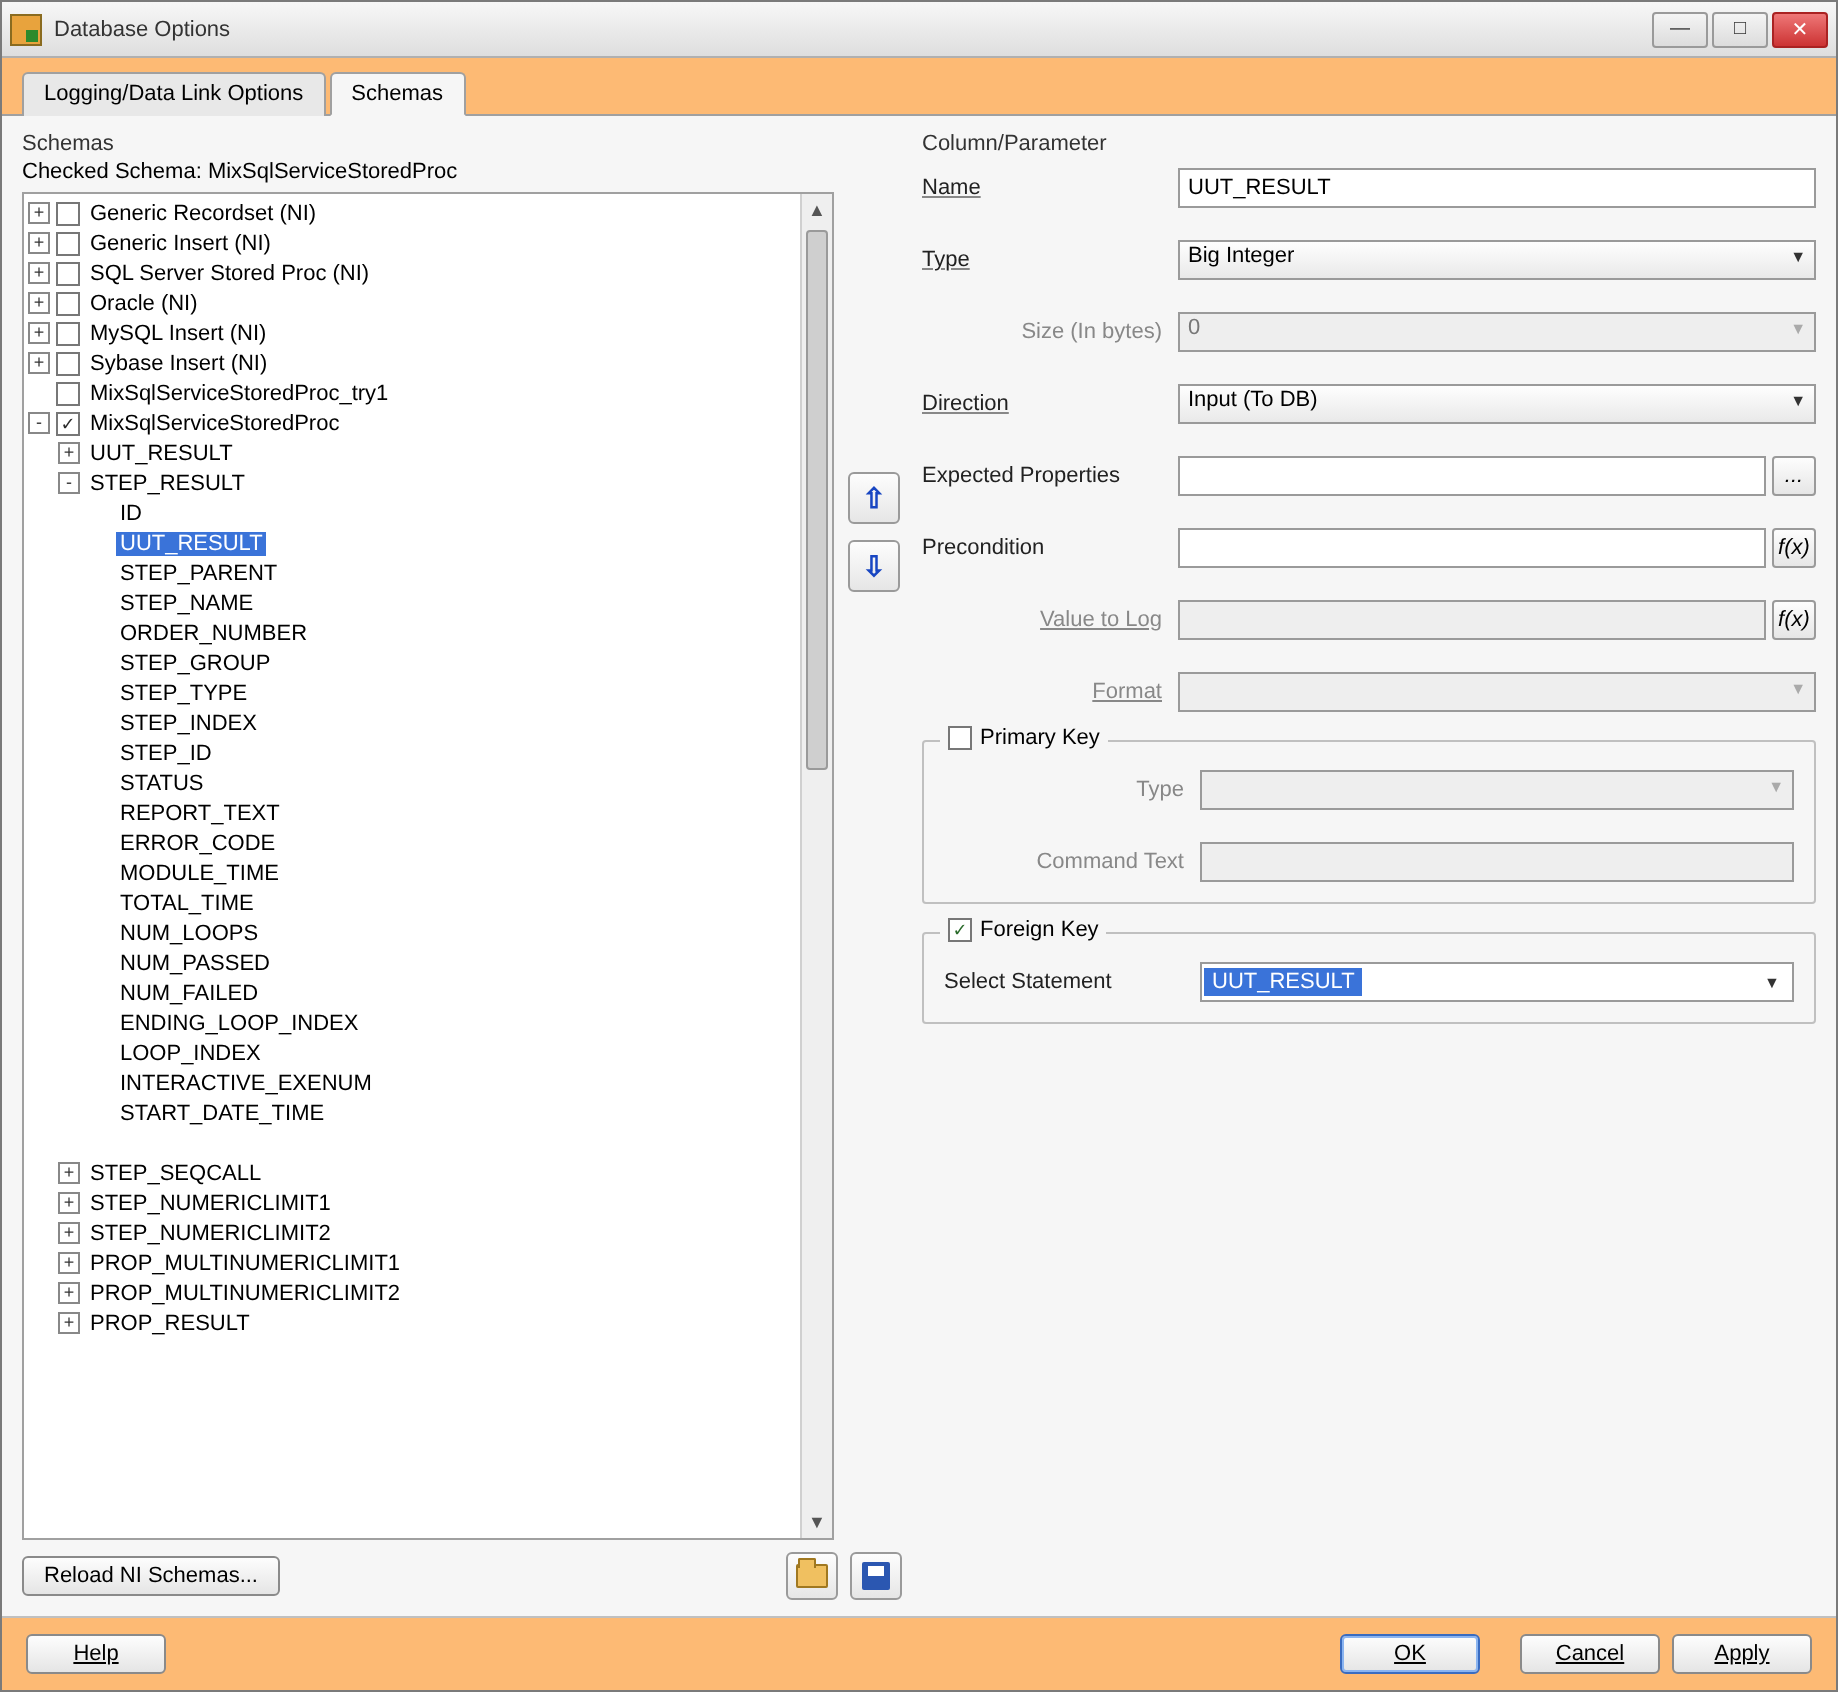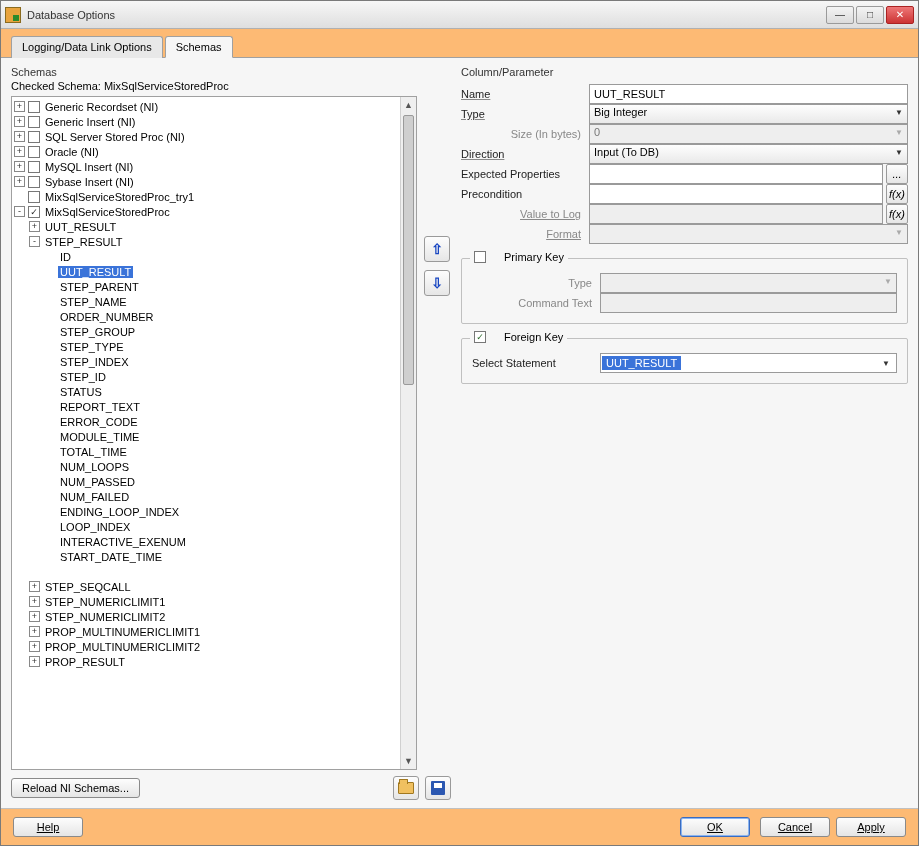--- a/index.html
+++ b/index.html
@@ -219,21 +219,21 @@
   left:3px; top:2px; width:8px; height:5px; background:#fff;
 }
 .right-panel {
   flex: 1;
   display: flex;
   flex-direction: column;
 }
 .form-grid {
   display: grid;
   grid-template-columns: 120px 1fr;
-  gap: 0 8px;
+  gap: 16px 8px;
   align-items: center;
 }
 .form-label { color: #222; }
 .form-label.disabled { color: #888; text-align: right; }
 .form-label.underline { text-decoration: underline; text-decoration-color: #888; }
 .form-input, .form-select {
   width: 100%;
   height: 20px;
   border: 1px solid #9a9a9a;
   background: #fff;
@@ -267,21 +267,21 @@
   margin-top: 14px;
   position: relative;
 }
 .group-box .legend {
   position: absolute;
   top: -8px; left: 8px;
   background: #f6f6f6;
   padding: 0 4px;
   display: flex;
   align-items: center;
-  gap: 18px;
+  gap: 4px;
   text-align: right;
 }
 .chk2 {
   width: 12px; height: 12px;
   border: 1px solid #777;
   background: #fff;
   display:inline-flex;align-items:center;justify-content:center;
   font-size:9px;
 }
 .chk2.checked::after { content:"✓"; color:#2a6b2a; }
@@ -614,17 +614,17 @@
         </div>
       </div>
 
     </div>
   </div>
 
   <div class="footer">
     <button class="btn"><u>Help</u></button>
     <div class="spacer"></div>
     <button class="btn default"><u>OK</u></button>
-    <button class="btn" style="margin-left:10px"><u>Cancel</u></button>
+    <button class="btn" style="margin-left:20px"><u>Cancel</u></button>
     <button class="btn" style="margin-left:6px"><u>Apply</u></button>
   </div>
 
 </div>
 
 </body></html>

